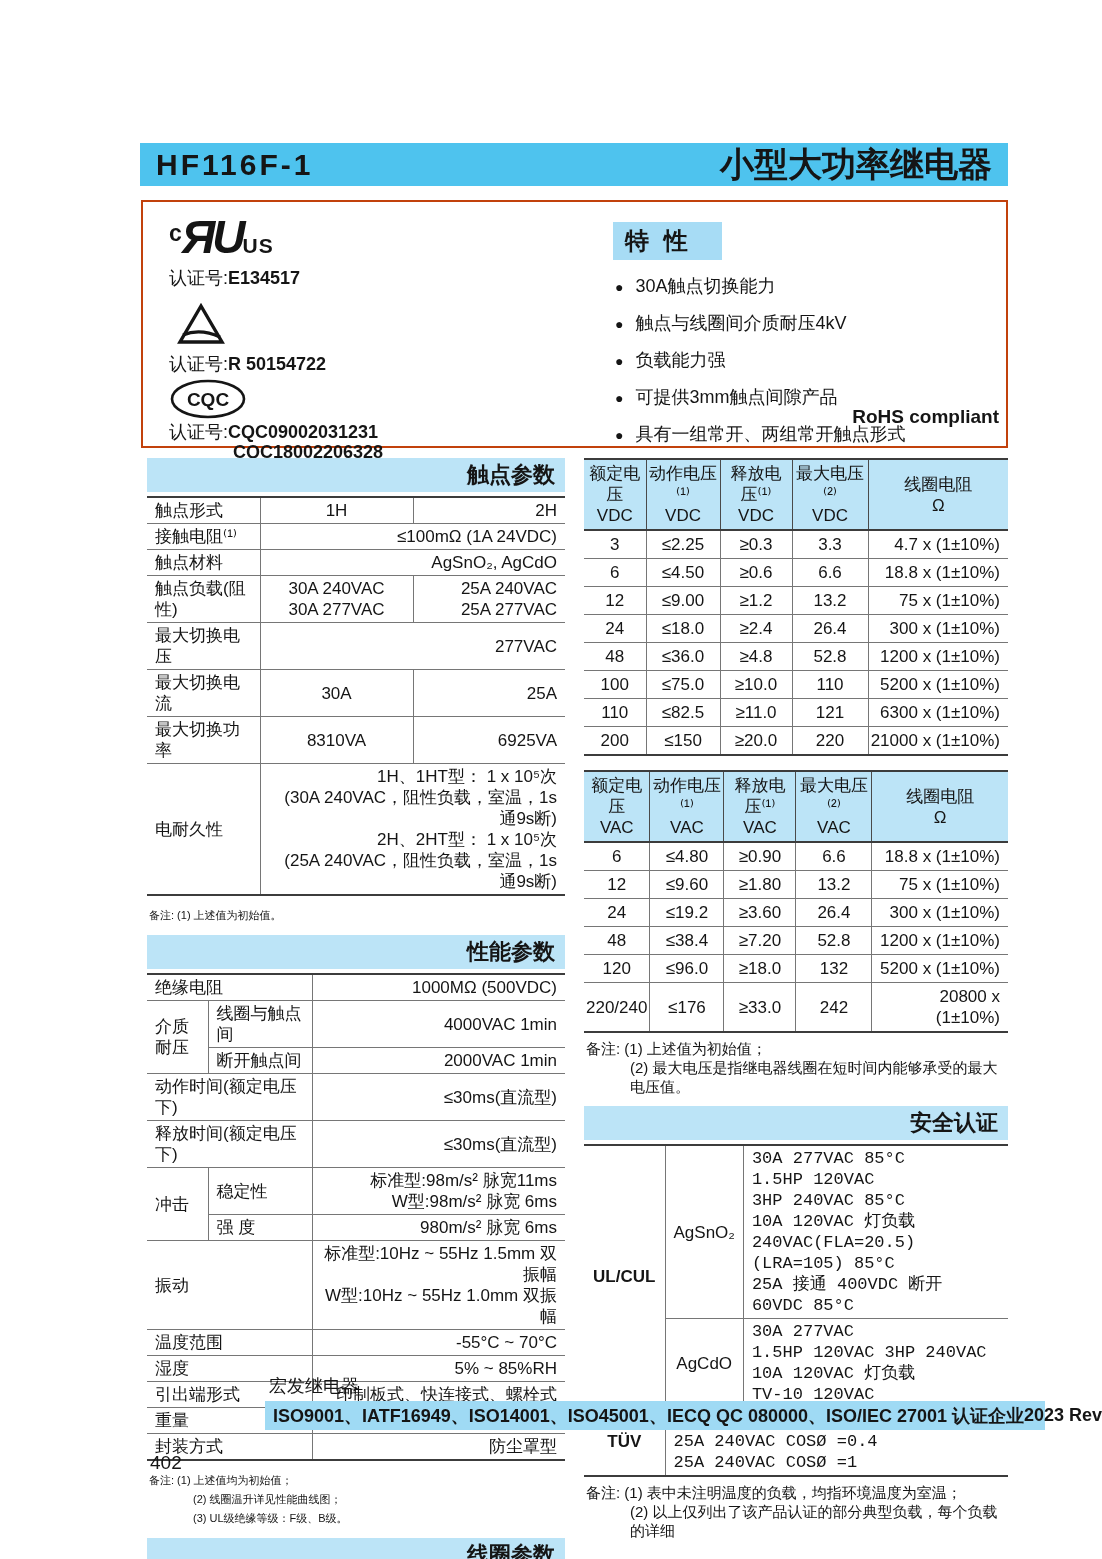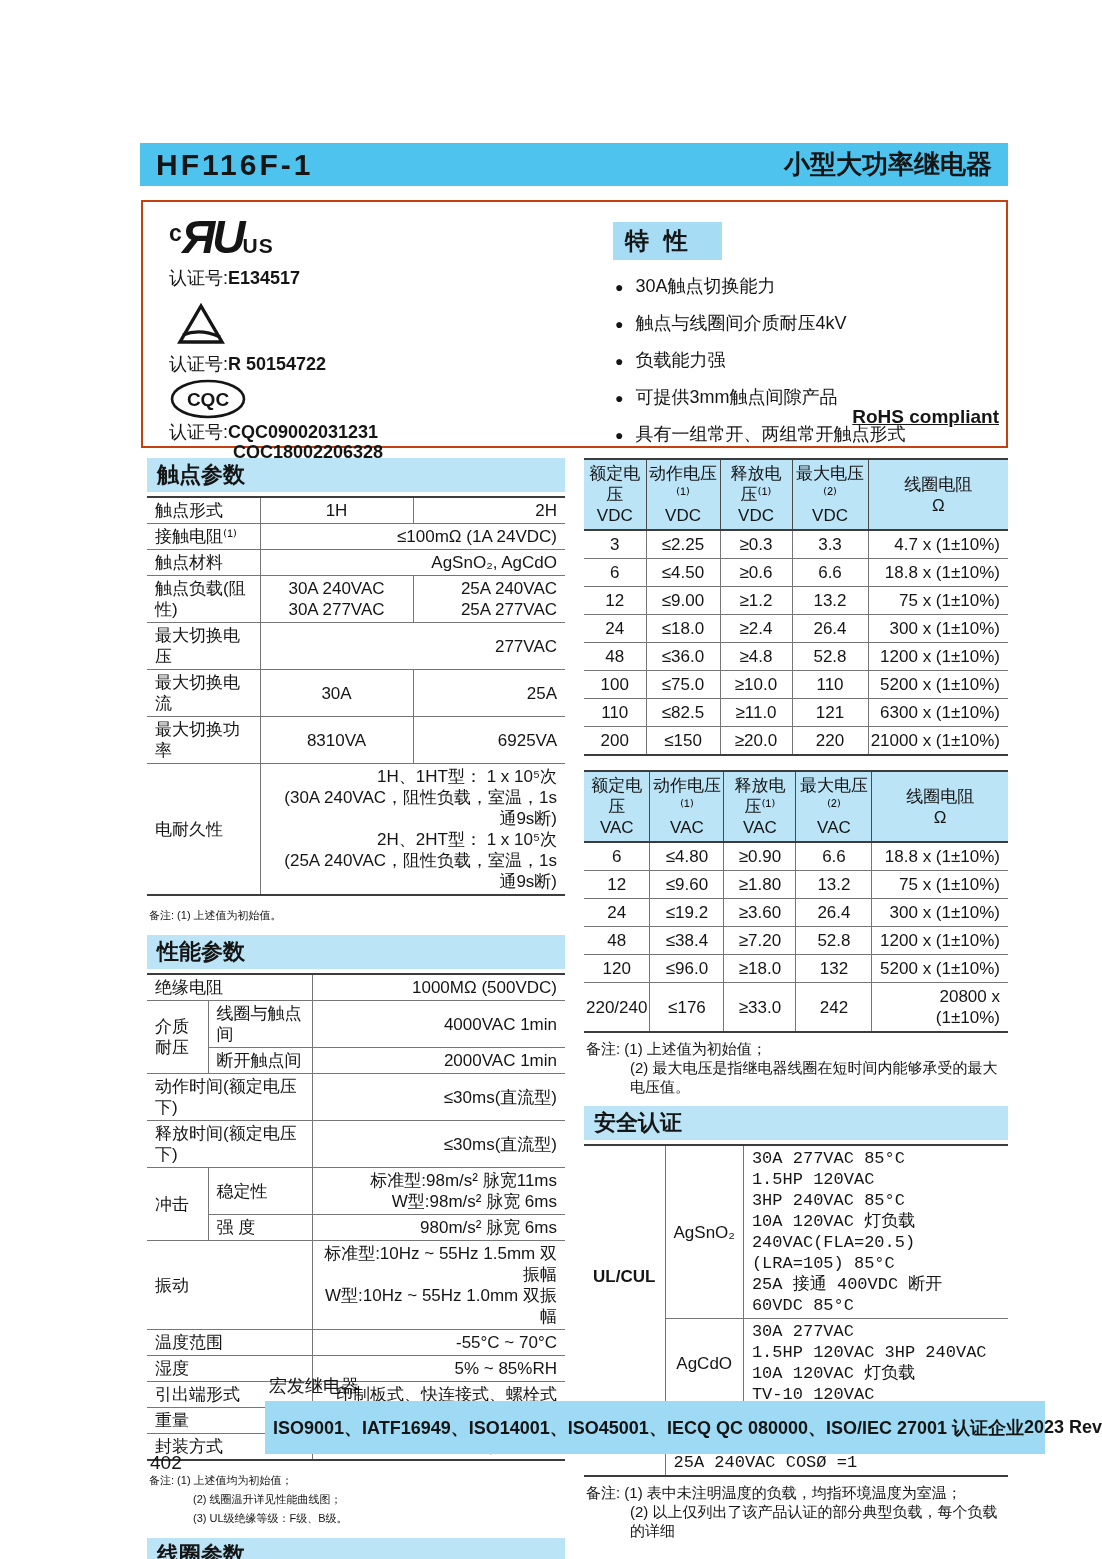--- a/index.html
+++ b/index.html
@@ -8,45 +8,45 @@
     --highlight_blue:#a7dcf5;
     --footer_blue:#9fdaf4;
   }
   html,body{margin:0;padding:0;background:#fff;}
   .page{position:relative;width:1102px;height:1559px;background:#ffffff;overflow:hidden;
         font-family:"Liberation Sans","DejaVu Sans",sans-serif;color:#151515;}
   
   .titlebar{position:absolute;left:140px;top:143px;width:868px;height:43px;background:var(--header_blue);
             display:flex;align-items:center;justify-content:space-between;padding:0 16px;box-sizing:border-box;}
   .model{font-size:30px;font-weight:bold;letter-spacing:3px;}
-  .pname{font-size:26px;font-weight:bold;}
+  .pname{font-size:34px;font-weight:bold;}
   
   .certbox{position:absolute;left:141px;top:200px;width:867px;height:248px;border:2px solid #c2410c;box-sizing:border-box;}
   .certs{position:absolute;left:26px;top:8px;width:420px;height:232px;}
   .ulmark{position:absolute;left:0;top:0;white-space:nowrap;}
   .ul-c{font-size:23px;font-weight:bold;vertical-align:12px;}
   .ul-ru{font-size:46px;font-weight:800;letter-spacing:-3px;font-style:italic;}
   .ul-us{font-size:21px;font-weight:bold;letter-spacing:1px;}
   .certline{position:absolute;left:0;font-size:18px;white-space:nowrap;}
   .certline b{font-weight:bold;}
   .cqc2{padding-left:64px;}
   .tri-ico{position:absolute;left:6px;}
   .cqc-ico{position:absolute;left:0px;}
   
   .features{position:absolute;left:470px;top:20px;width:386px;height:206px;}
   .feat-title{display:inline-block;background:var(--highlight_blue);font-size:24px;font-weight:bold;
               padding:3px 30px 3px 12px;letter-spacing:4px;}
   .feat-list{margin-top:14px;}
   .feat-item{font-size:18px;margin:0 0 13px 2px;display:flex;align-items:baseline;}
   .bullet{font-size:14px;margin-right:12px;}
-  .rohs{position:absolute;right:0;bottom:0;font-weight:bold;font-size:19px;text-decoration:underline;}
+  .rohs{position:absolute;right:0;bottom:0;font-weight:bold;font-size:19px;}
   
   .col-left{position:absolute;left:147px;top:458px;width:418px;}
   .col-right{position:absolute;left:584px;top:458px;width:424px;}
-  .secbar{height:34px;background:var(--section_blue);display:flex;align-items:center;justify-content:flex-start;
+  .secbar{height:34px;background:var(--section_blue);display:flex;align-items:center;justify-content:flex-end;
           padding:0 10px;box-sizing:border-box;font-size:22px;font-weight:bold;margin-bottom:4px;}
   .secbar .temp{font-size:18px;font-weight:normal;}
   
   table.tbl{width:100%;border-collapse:collapse;border-top:2px solid #3c3c3c;border-bottom:2px solid #3c3c3c;}
   table.tbl td{border-top:1px solid #767676;font-size:17px;line-height:21px;padding:2px 8px;vertical-align:middle;}
   table.tbl tr:first-child td{border-top:none;}
   td.lab{text-align:left;}
   td.sub{text-align:left;border-left:1px solid #767676;}
   td.c{text-align:center;border-left:1px solid #767676;}
   td.r{text-align:right;border-left:1px solid #767676;}
@@ -65,21 +65,21 @@
   table.coil td.res{text-align:right;padding-right:8px;}
   .gap12{height:12px;}
   
   td.slab{font-weight:bold;text-align:center;font-size:16px;}
   td.smat{text-align:center;border-left:1px solid #767676;font-size:16px;}
   td.sval{border-left:1px solid #767676;font-size:15px;line-height:19px;padding:3px 6px;font-family:Liberation Mono, monospace;}
   
   .footer{position:absolute;left:228px;top:1374px;width:780px;margin-left:37px;}
   .company{font-size:18px;margin:0 0 3px 4px;}
   .fbar{background:var(--footer_blue);height:29px;display:flex;align-items:center;justify-content:space-between;
-        padding:12px 8px;font-weight:bold;font-size:18px;white-space:nowrap;}
+        padding:0 8px;font-weight:bold;font-size:18px;white-space:nowrap;}
   .pagenum{position:absolute;left:150px;top:1452px;font-size:19px;}
   svg{display:block;}
 </style>
 </head>
 <body>
 
 <div class="page">
 
   <div class="titlebar">
     <span class="model">HF116F-1</span>

